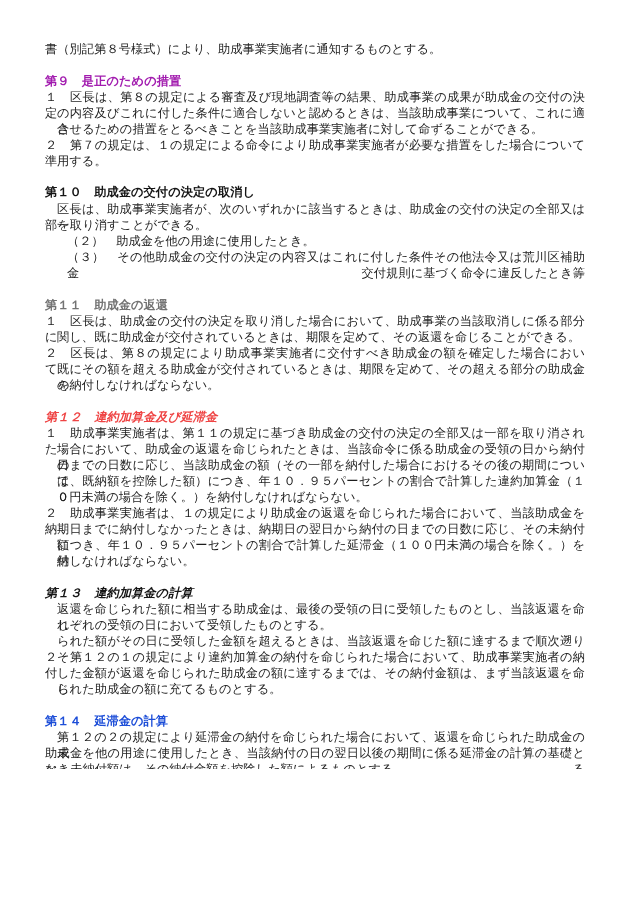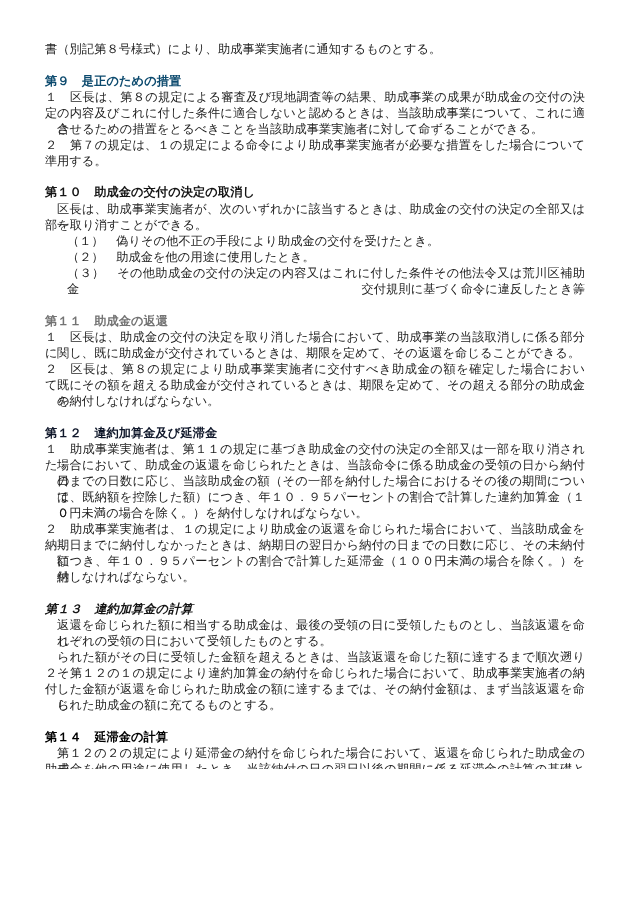--- a/index.html
+++ b/index.html
@@ -46,61 +46,60 @@
   .line.i3 { padding-left: 27px; text-align: right; }
   .line.blank { height: 16px; }
 </style>
 </head>
 <body>
 
 <div class="page" style="background: rgb(255, 255, 255);">
   <div class="doc-body" id="doc-body" style="color: rgb(29, 29, 29);">
       <div class="line">書（別記第８号様式）により、助成事業実施者に通知するものとする。</div>
       <div class="line blank"></div>
-      <div class="line heading" style="color: #0c4a6e;">第９　是正のための措置</div>
+      <div class="line heading" style="color: #a21caf;">第９　是正のための措置</div>
       <div class="line fill">１　区長は、第８の規定による審査及び現地調査等の結果、助成事業の成果が助成金の交付の決定</div>
       <div class="line i1 fill">の内容及びこれに付した条件に適合しないと認めるときは、当該助成事業について、これに適合</div>
       <div class="line i1">させるための措置をとるべきことを当該助成事業実施者に対して命ずることができる。</div>
       <div class="line fill">２　第７の規定は、１の規定による命令により助成事業実施者が必要な措置をした場合について準</div>
       <div class="line i1">用する。</div>
       <div class="line blank"></div>
       <div class="line heading" style="color: rgb(21, 21, 21); font-family: Liberation Mono, monospace;">第１０　助成金の交付の決定の取消し</div>
       <div class="line i1 fill">区長は、助成事業実施者が、次のいずれかに該当するときは、助成金の交付の決定の全部又は一</div>
       <div class="line">部を取り消すことができる。</div>
-      <div class="line i2">（１）　偽りその他不正の手段により助成金の交付を受けたとき。</div>
       <div class="line i2">（２）　助成金を他の用途に使用したとき。</div>
       <div class="line i2 fill">（３）　その他助成金の交付の決定の内容又はこれに付した条件その他法令又は荒川区補助金等</div>
       <div class="line i3">交付規則に基づく命令に違反したとき。</div>
       <div class="line blank"></div>
       <div class="line heading" style="color: #737373;">第１１　助成金の返還</div>
       <div class="line fill">１　区長は、助成金の交付の決定を取り消した場合において、助成事業の当該取消しに係る部分に</div>
       <div class="line i1">関し、既に助成金が交付されているときは、期限を定めて、その返還を命じることができる。</div>
       <div class="line fill">２　区長は、第８の規定により助成事業実施者に交付すべき助成金の額を確定した場合において、</div>
       <div class="line i1 fill">既にその額を超える助成金が交付されているときは、期限を定めて、その超える部分の助成金の</div>
       <div class="line i1">を納付しなければならない。</div>
       <div class="line blank"></div>
-      <div class="line heading" style="color: #0f172a;">第１２　違約加算金及び延滞金</div>
+      <div class="line heading" style="color: #ef4444; font-style: italic;">第１２　違約加算金及び延滞金</div>
       <div class="line fill">１　助成事業実施者は、第１１の規定に基づき助成金の交付の決定の全部又は一部を取り消された</div>
       <div class="line i1 fill">場合において、助成金の返還を命じられたときは、当該命令に係る助成金の受領の日から納付の</div>
       <div class="line i1 fill">日までの日数に応じ、当該助成金の額（その一部を納付した場合におけるその後の期間について</div>
       <div class="line i1 fill">は、既納額を控除した額）につき、年１０．９５パーセントの割合で計算した違約加算金（１０</div>
       <div class="line i1">０円未満の場合を除く。）を納付しなければならない。</div>
       <div class="line fill">２　助成事業実施者は、１の規定により助成金の返還を命じられた場合において、当該助成金を納</div>
       <div class="line i1 fill">期日までに納付しなかったときは、納期日の翌日から納付の日までの日数に応じ、その未納付額</div>
       <div class="line i1 fill">につき、年１０．９５パーセントの割合で計算した延滞金（１００円未満の場合を除く。）を納</div>
       <div class="line i1">付しなければならない。</div>
       <div class="line blank"></div>
       <div class="line heading" style="color: rgb(21, 21, 21); font-style: italic;">第１３　違約加算金の計算</div>
       <div class="line i1 fill">返還を命じられた額に相当する助成金は、最後の受領の日に受領したものとし、当該返還を命じ</div>
       <div class="line i1">れぞれの受領の日において受領したものとする。</div>
       <div class="line i1 fill">られた額がその日に受領した金額を超えるときは、当該返還を命じた額に達するまで順次遡りそ</div>
       <div class="line fill">２　第１２の１の規定により違約加算金の納付を命じられた場合において、助成事業実施者の納付</div>
       <div class="line i1 fill">した金額が返還を命じられた助成金の額に達するまでは、その納付金額は、まず当該返還を命じ</div>
       <div class="line i1">られた助成金の額に充てるものとする。</div>
       <div class="line blank"></div>
-      <div class="line heading" style="color: #000000;">第１４　延滞金の計算</div>
+      <div class="line heading" style="color: #1d4ed8;">第１４　延滞金の計算</div>
       <div class="line i1 fill">第１２の２の規定により延滞金の納付を命じられた場合において、返還を命じられた助成金の未</div>
       <div class="line fill">助成金を他の用途に使用したとき、当該納付の日の翌日以後の期間に係る延滞金の計算の基礎となる</div>
       <div class="line">べき未納付額は、その納付金額を控除した額によるものとする。</div>
       <div class="line blank"></div>
       <div class="line heading" style="color: #ec4899;">第１５　他の補助金等の一時停止等</div>
     </div>
 </div>
 
 </body></html>

